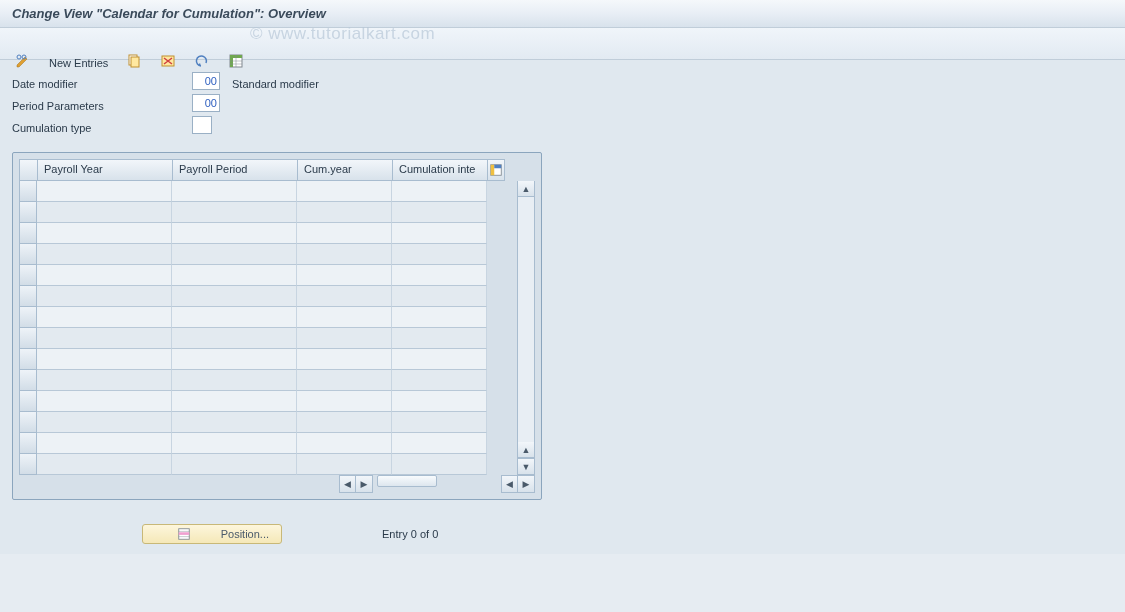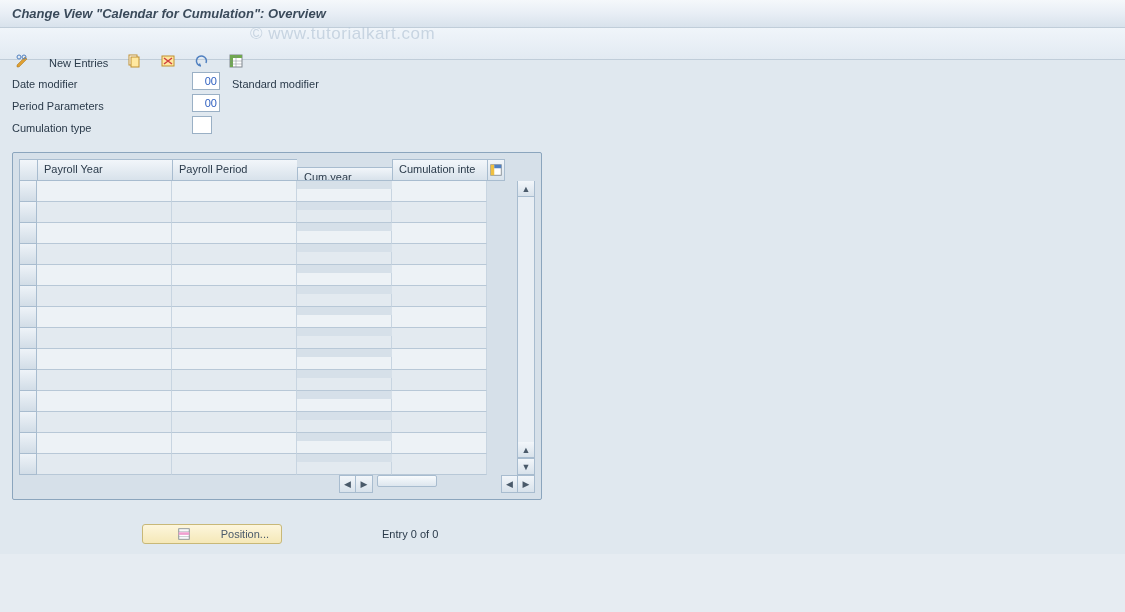--- a/index.html
+++ b/index.html
@@ -140,21 +140,21 @@
       padding: 3px 6px;
       color: #2a3a4a;
       font-size: 11px;
       overflow: hidden;
       white-space: nowrap;
     }
     .grid-header .hcell:last-child { border-right: 1px solid #a8bccf; }
     
     .col-pyear { width: 135px; }
     .col-pperiod { width: 125px; }
-    .col-cyear { width: 95px; margin-top: 8px; }
+    .col-cyear { width: 95px; }
     .col-cinte { width: 95px; }
     
     .config-btn {
       width: 18px;
       height: 22px;
       background: linear-gradient(to bottom, #f2f6fa, #d8e2eb);
       border: 1px solid #a8bccf;
       display: flex;
       align-items: center;
       justify-content: center;

